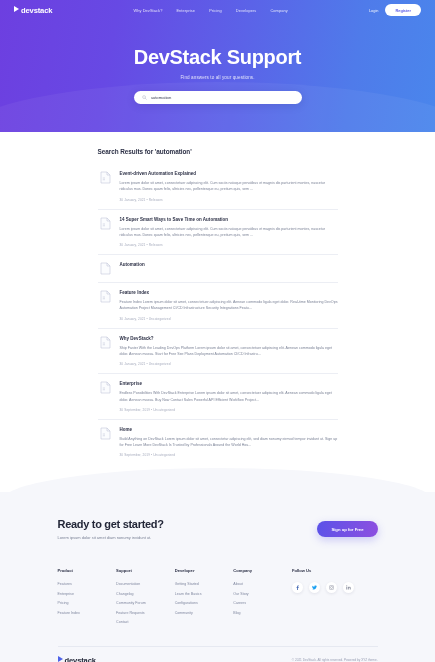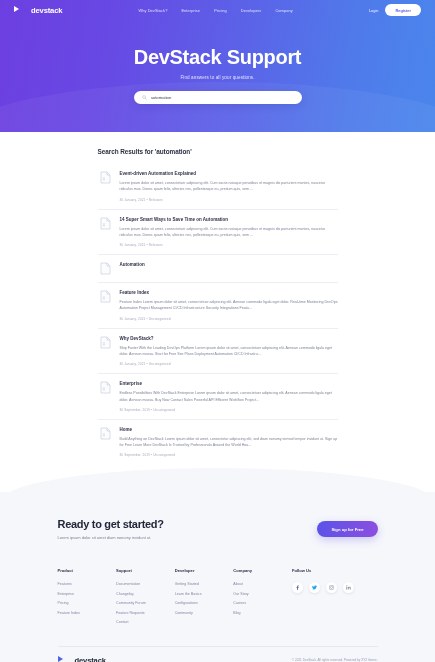--- a/index.html
+++ b/index.html
@@ -28,21 +28,21 @@
   }
 
   .nav {
     position: relative;
     height: 20px;
     display: flex;
     align-items: center;
     padding: 0 14px;
     z-index: 4;
   }
-  .logo { display: flex; align-items: flex-start; gap: 12px; }
+  .logo { display: flex; align-items: flex-start; gap: 2px; }
   .logo-mark {
     width: 0; height: 0;
     border-left: 5px solid #ffffff;
     border-top: 3.2px solid transparent;
     border-bottom: 3.2px solid transparent;
   }
   .logo-text {
     color: #ffffff;
     font-size: 7.6px;
     font-weight: bold;

